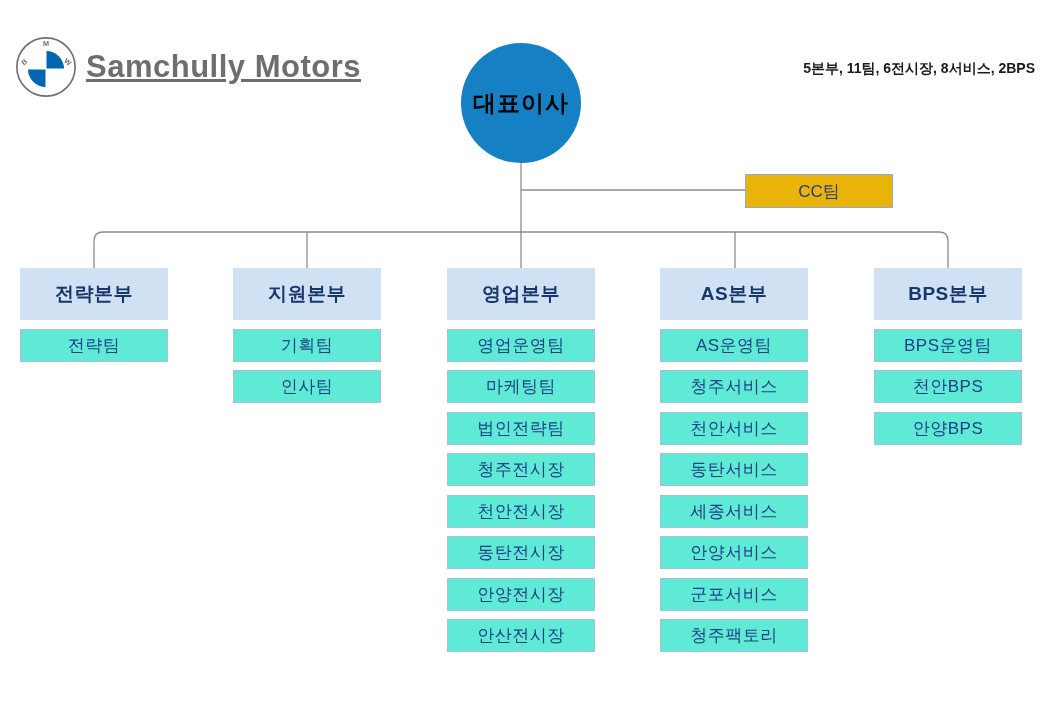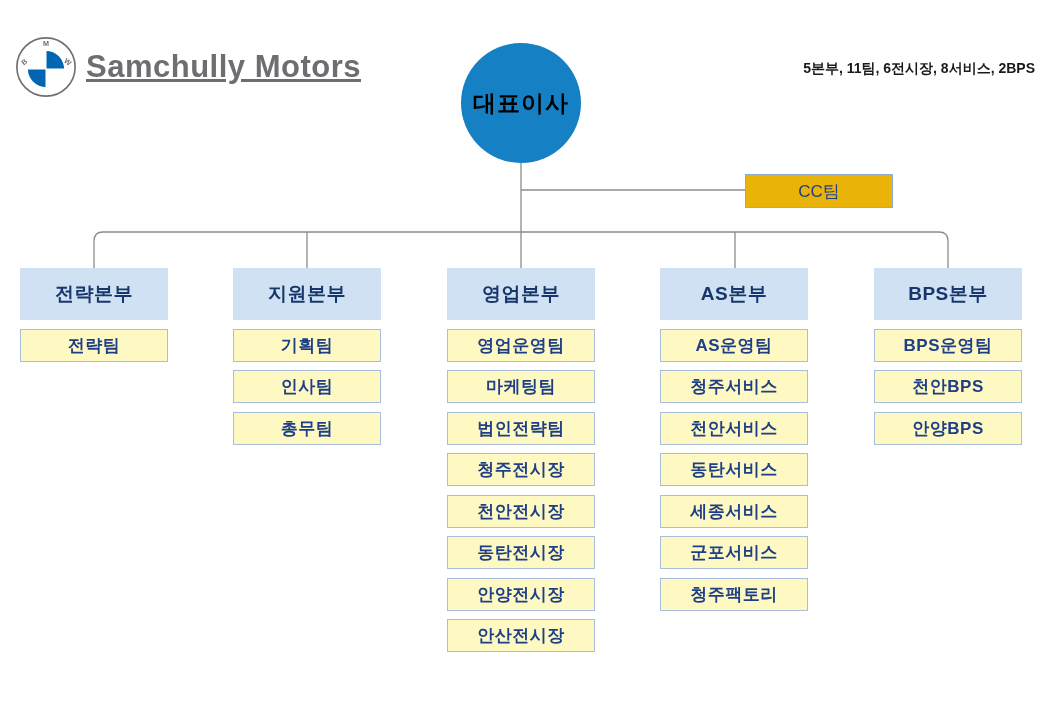--- a/index.html
+++ b/index.html
@@ -21,23 +21,23 @@
 
   
   .cc-node{position:absolute;left:745px;top:174px;width:148px;height:34px;box-sizing:border-box;
     background:#eab308;border:1.5px solid var(--cc-border);display:flex;align-items:center;justify-content:center;
     font-size:17px;font-weight:500;color:var(--team-ink);}
 
   
   .division-column{position:absolute;top:268px;width:148px;}
   .division-header{height:52px;background:var(--dept-bg);display:flex;align-items:center;justify-content:center;
     font-size:19px;font-weight:700;color:var(--dept-ink);letter-spacing:.5px;}
-  .team-node{height:33px;box-sizing:border-box;margin-top:8.5px;background:#fef9c3;
+  .team-node{height:33px;box-sizing:border-box;margin-top:8.5px;background:#5eead4;
     border:1.5px solid var(--team-border);display:flex;align-items:center;justify-content:center;
-    font-size:17px;font-weight:700;color:var(--team-ink);letter-spacing:.5px;}
+    font-size:17px;font-weight:400;color:var(--team-ink);letter-spacing:.5px;}
 </style>
 </head>
 <body>
 
 <div class="canvas">
 
   <svg class="connectors" width="1058" height="722" viewBox="0 0 1058 722">
     <g fill="none" stroke="var(--line-gray)" stroke-width="1.3">
       <path d="M521 163 V268"></path>
       <path d="M521 190 H745"></path>
@@ -72,40 +72,40 @@
 
   <div id="divisions">
       <div class="division-column" style="left: 20px;">
     <div class="division-header">전략본부</div>
   <div class="team-node">전략팀</div>
       </div>
       <div class="division-column" style="left: 233px;">
     <div class="division-header">지원본부</div>
   <div class="team-node">기획팀</div>
         <div class="team-node">인사팀</div>
-        <div class="team-node">총무팀</div>
       </div>
       <div class="division-column" style="left: 447px;">
     <div class="division-header">영업본부</div>
   <div class="team-node">영업운영팀</div>
         <div class="team-node">마케팅팀</div>
         <div class="team-node">법인전략팀</div>
         <div class="team-node">청주전시장</div>
         <div class="team-node">천안전시장</div>
         <div class="team-node">동탄전시장</div>
         <div class="team-node">안양전시장</div>
         <div class="team-node">안산전시장</div>
       </div>
       <div class="division-column" style="left: 660px;">
     <div class="division-header">AS본부</div>
   <div class="team-node">AS운영팀</div>
         <div class="team-node">청주서비스</div>
         <div class="team-node">천안서비스</div>
         <div class="team-node">동탄서비스</div>
         <div class="team-node">세종서비스</div>
+        <div class="team-node">안양서비스</div>
         <div class="team-node">군포서비스</div>
         <div class="team-node">청주팩토리</div>
       </div>
       <div class="division-column" style="left: 874px;">
     <div class="division-header">BPS본부</div>
   <div class="team-node">BPS운영팀</div>
         <div class="team-node">천안BPS</div>
         <div class="team-node">안양BPS</div>
       </div>
     </div>

